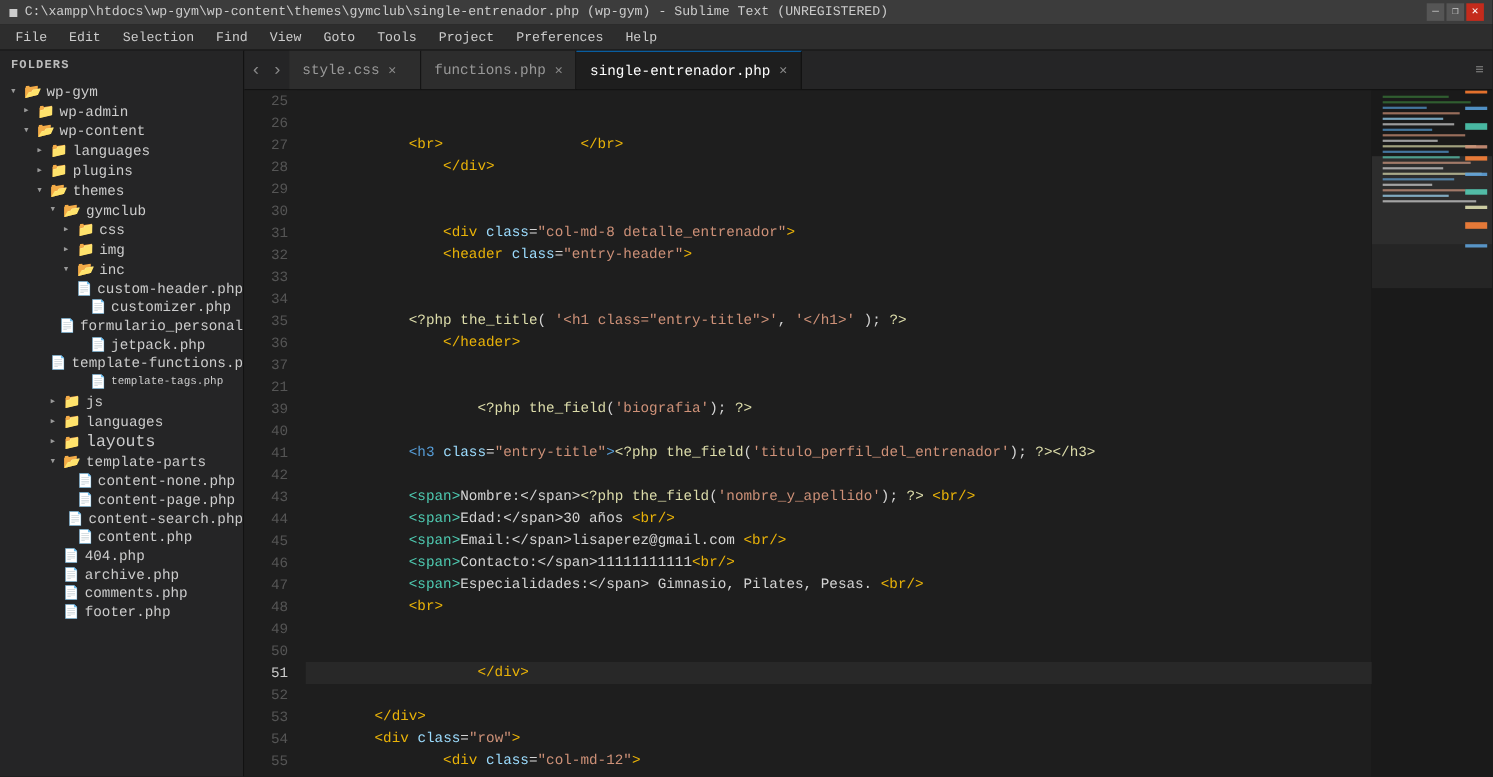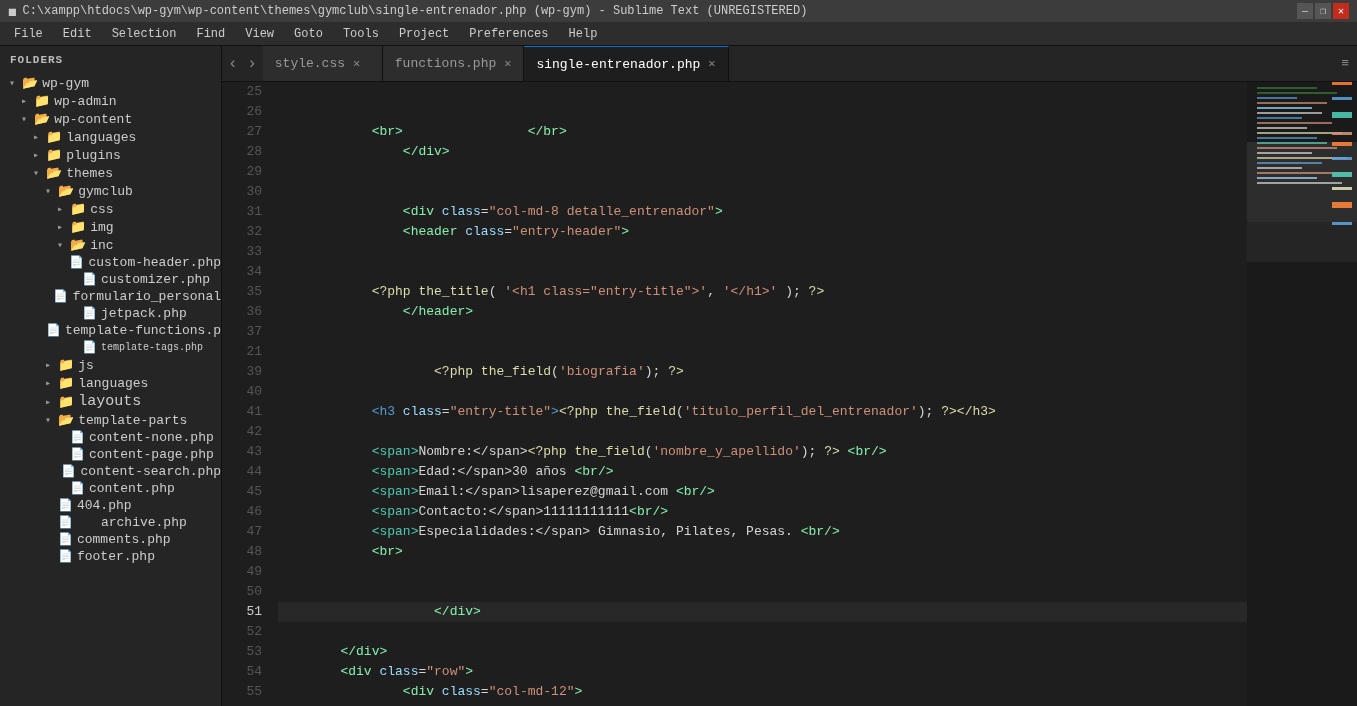--- a/index.html
+++ b/index.html
@@ -128,21 +128,21 @@
       overflow: auto;
       padding-left: 8px;
       font-size: 13px;
       line-height: 20px;
       white-space: pre;
     }
     .code-line { height: 20px; display: block; }
     .code-line.active-line { background: #282828; }
 
     
-    .tag { color: #86efac; }
+    .tag { color: #eab308; }
     .attr { color: #9cdcfe; }
     .attr-val { color: #ce9178; }
     .php-tag { color: #dcdcaa; }
     .php-func { color: #dcdcaa; }
     .php-str { color: #ce9178; }
     .text-white { color: #d4d4d4; }
     .span-tag { color: #4ec9b0; }
     .h3-tag { color: #569cd6; }
     .punct { color: #d4d4d4; }
 
@@ -344,21 +344,21 @@
       <div class="tree-item">
         <span class="indent" style="width: 40px; display: inline-block;"></span>
         <span style="width: 18px; display: inline-block;"></span>
         <span class="icon file-icon" style="font-size: 12px; margin-right: 4px;">📄</span>
         <span class="tree-label" style="font-size: 13px;">404.php</span>
       </div>
       <div class="tree-item">
         <span class="indent" style="width: 40px; display: inline-block;"></span>
         <span style="width: 18px; display: inline-block;"></span>
         <span class="icon file-icon" style="font-size: 12px; margin-right: 4px;">📄</span>
-        <span class="tree-label" style="font-size: 13px; margin-left: 24px;">archive.php</span>
+        <span class="tree-label" style="font-size: 13px;">archive.php</span>
       </div>
       <div class="tree-item">
         <span class="indent" style="width: 40px; display: inline-block;"></span>
         <span style="width: 18px; display: inline-block;"></span>
         <span class="icon file-icon" style="font-size: 12px; margin-right: 4px;">📄</span>
         <span class="tree-label" style="font-size: 13px;">comments.php</span>
       </div>
       <div class="tree-item">
         <span class="indent" style="width: 40px; display: inline-block;"></span>
         <span style="width: 18px; display: inline-block;"></span>

